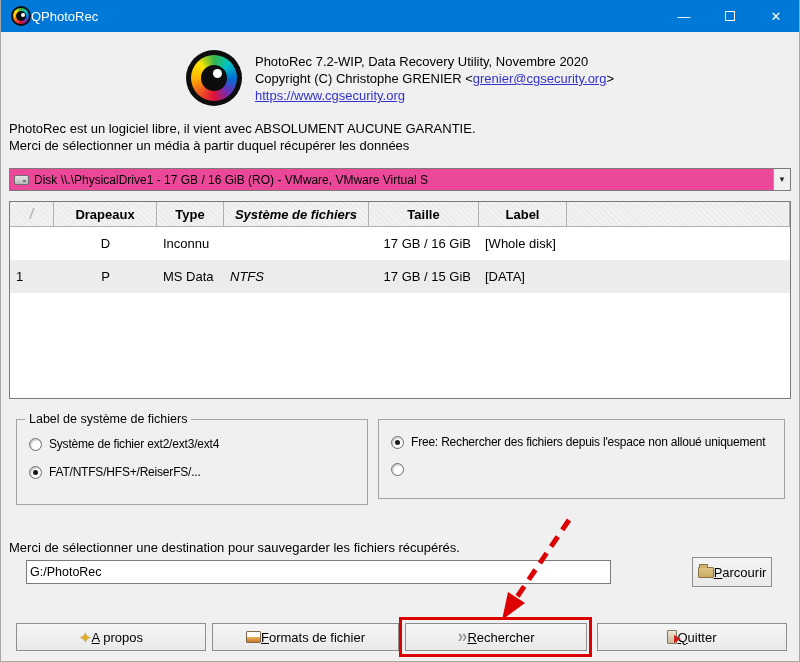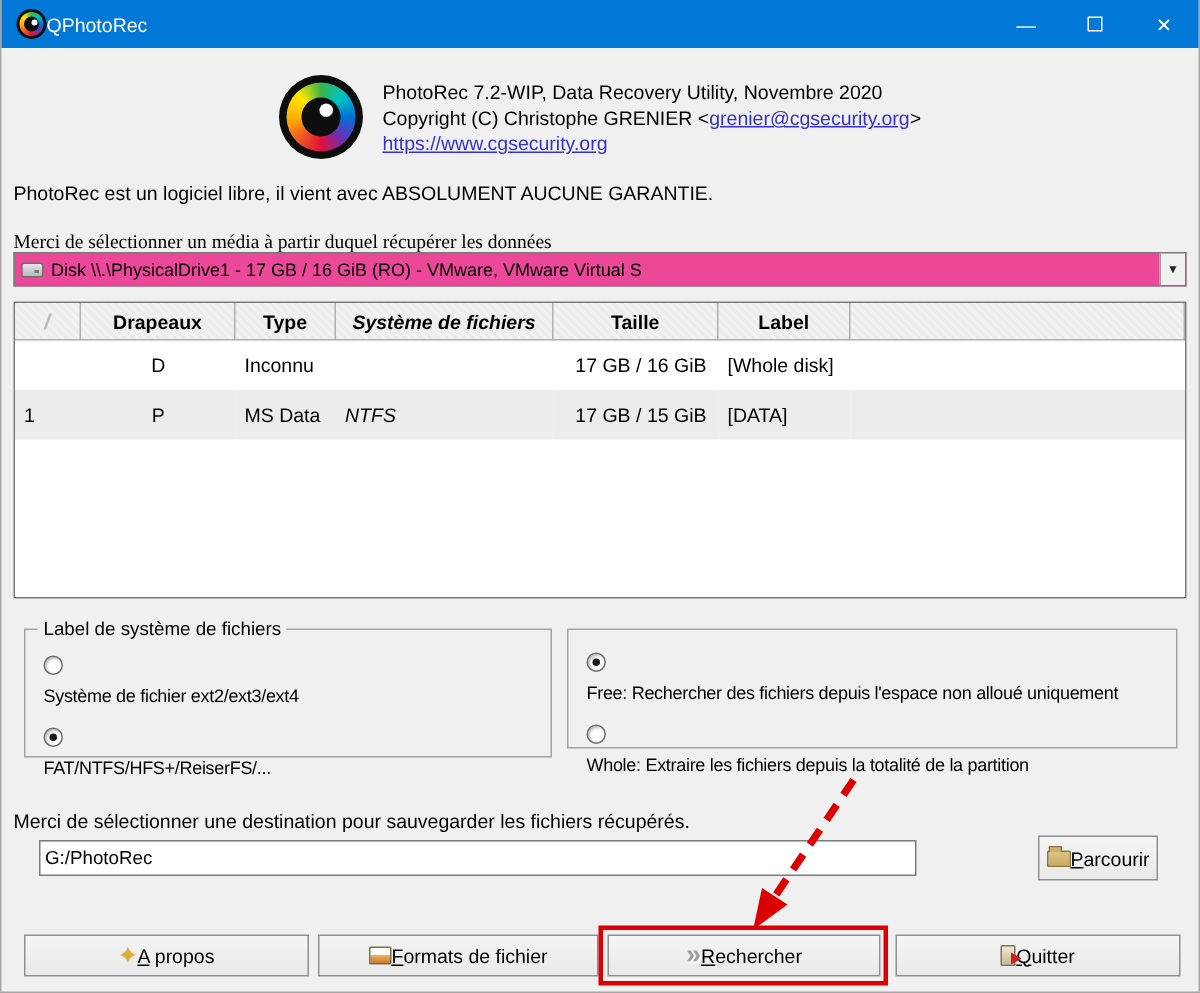--- a/index.html
+++ b/index.html
@@ -35,21 +35,21 @@
   .eye-sm .iris { inset:2px; }
   .eye-sm .pupil { inset:5px; }
   .eye-sm .glint { width:4px; height:4px; top:7px; left:10px; }
 
   
   .app-header { position:absolute; top:50px; left:0; right:0; display:flex; justify-content:center; align-items:flex-start; gap:13px; }
   .hdr-text { line-height:17px; padding-top:3px; }
   a.lnk { color:#3333cc; text-decoration:underline; cursor:pointer; }
 
   .intro1 { position:absolute; left:8px; top:121px; }
-  .intro2 { position:absolute; left:8px; top:153px;font-family:Liberation Serif, serif; }
+  .intro2 { position:absolute; left:8px; top:138px; }
 
   
   .combo { position:absolute; left:8px; top:168px; width:782px; height:23px; background:#ec4899;
     border:1px solid #7a7a7a; display:flex; align-items:center; }
   .disk-icon { width:15px; height:10px; margin:0 5px 0 4px; border:1px solid #6e6e6e; border-radius:2px;
     background: linear-gradient(#e6e6e6, #b9b9b9); position:relative; flex:0 0 auto; }
   .disk-icon::after { content:""; position:absolute; right:2px; bottom:2px; width:3px; height:2px; background:#7a7a7a; }
   .combo-text { font-size:12px; white-space:nowrap; overflow:hidden; flex:1 1 auto; }
   .combo-arrow { width:17px; height:21px; border-left:1px solid #9a9a9a; background:#f0f0f0;
     display:flex; align-items:center; justify-content:center; font-size:8px; color:#222; flex:0 0 auto; }
@@ -73,21 +73,21 @@
   .cell-right { justify-content:flex-end; padding-right:8px; }
   .corner-slash { color:#b9b9b9; font-style:italic; font-size:14px; }
 
   
   .groupbox { position:absolute; border:1px solid #a3a3a3; background:#f0f0f0; }
   .gb-left { left:15px; top:419px; width:352px; height:86px; }
   .gb-right { left:377px; top:419px; width:407px; height:80px; }
   .gb-title { position:absolute; top:-8px; left:8px; background:#f0f0f0; padding:0 4px; font-size:12.5px; }
   .gb-body { padding:17px 10px 0 12px; display:flex; flex-direction:column; gap:14px; }
   .gb-right .gb-body { padding-top:15px; }
-  .radio-row { display:flex; gap:7px; cursor:default;flex-direction:column; }
+  .radio-row { display:flex; align-items:center; gap:7px; cursor:default; }
   .radio { width:13px; height:13px; border-radius:50%; background:#fff; border:1px solid #6e6e6e;
     box-shadow: inset 1px 1px 2px rgba(0,0,0,0.28); position:relative; flex:0 0 auto; }
   .radio.checked::after { content:""; position:absolute; inset:3px; border-radius:50%; background:#1a1a1a; }
   .radio-label { font-size:12px; letter-spacing:-0.2px; white-space:nowrap; }
 
   
   .dest-label { position:absolute; left:8px; top:540px; }
   .dest-input { position:absolute; left:25px; top:560px; width:585px; height:24px; background:#fff;
     border:1px solid #7a7a7a; font-family:"Liberation Sans",sans-serif; font-size:12.5px; padding:0 3px; }
   .btn { background:linear-gradient(#f5f5f5,#e9e9e9); border:1px solid #8f8f8f;
@@ -214,21 +214,20 @@
   </div>
 
   <div class="groupbox gb-right">
     <div class="gb-body">
       <label class="radio-row">
         <span class="radio checked"></span>
         <span class="radio-label">Free: Rechercher des fichiers depuis l'espace non alloué uniquement</span>
       </label>
       <label class="radio-row">
         <span class="radio"></span>
-        <span class="radio-label">Whole: Extraire les fichiers depuis la totalité de la partition</span>
       </label>
     </div>
   </div>
 
   <div class="dest-label">Merci de sélectionner une destination pour sauvegarder les fichiers récupérés.</div>
   <input class="dest-input" type="text" value="G:/PhotoRec" style="">
   <div class="btn browse-btn">
     <span class="folder-icon"></span>
     <span><span class="u">P</span><span>arcourir</span></span>
   </div>

